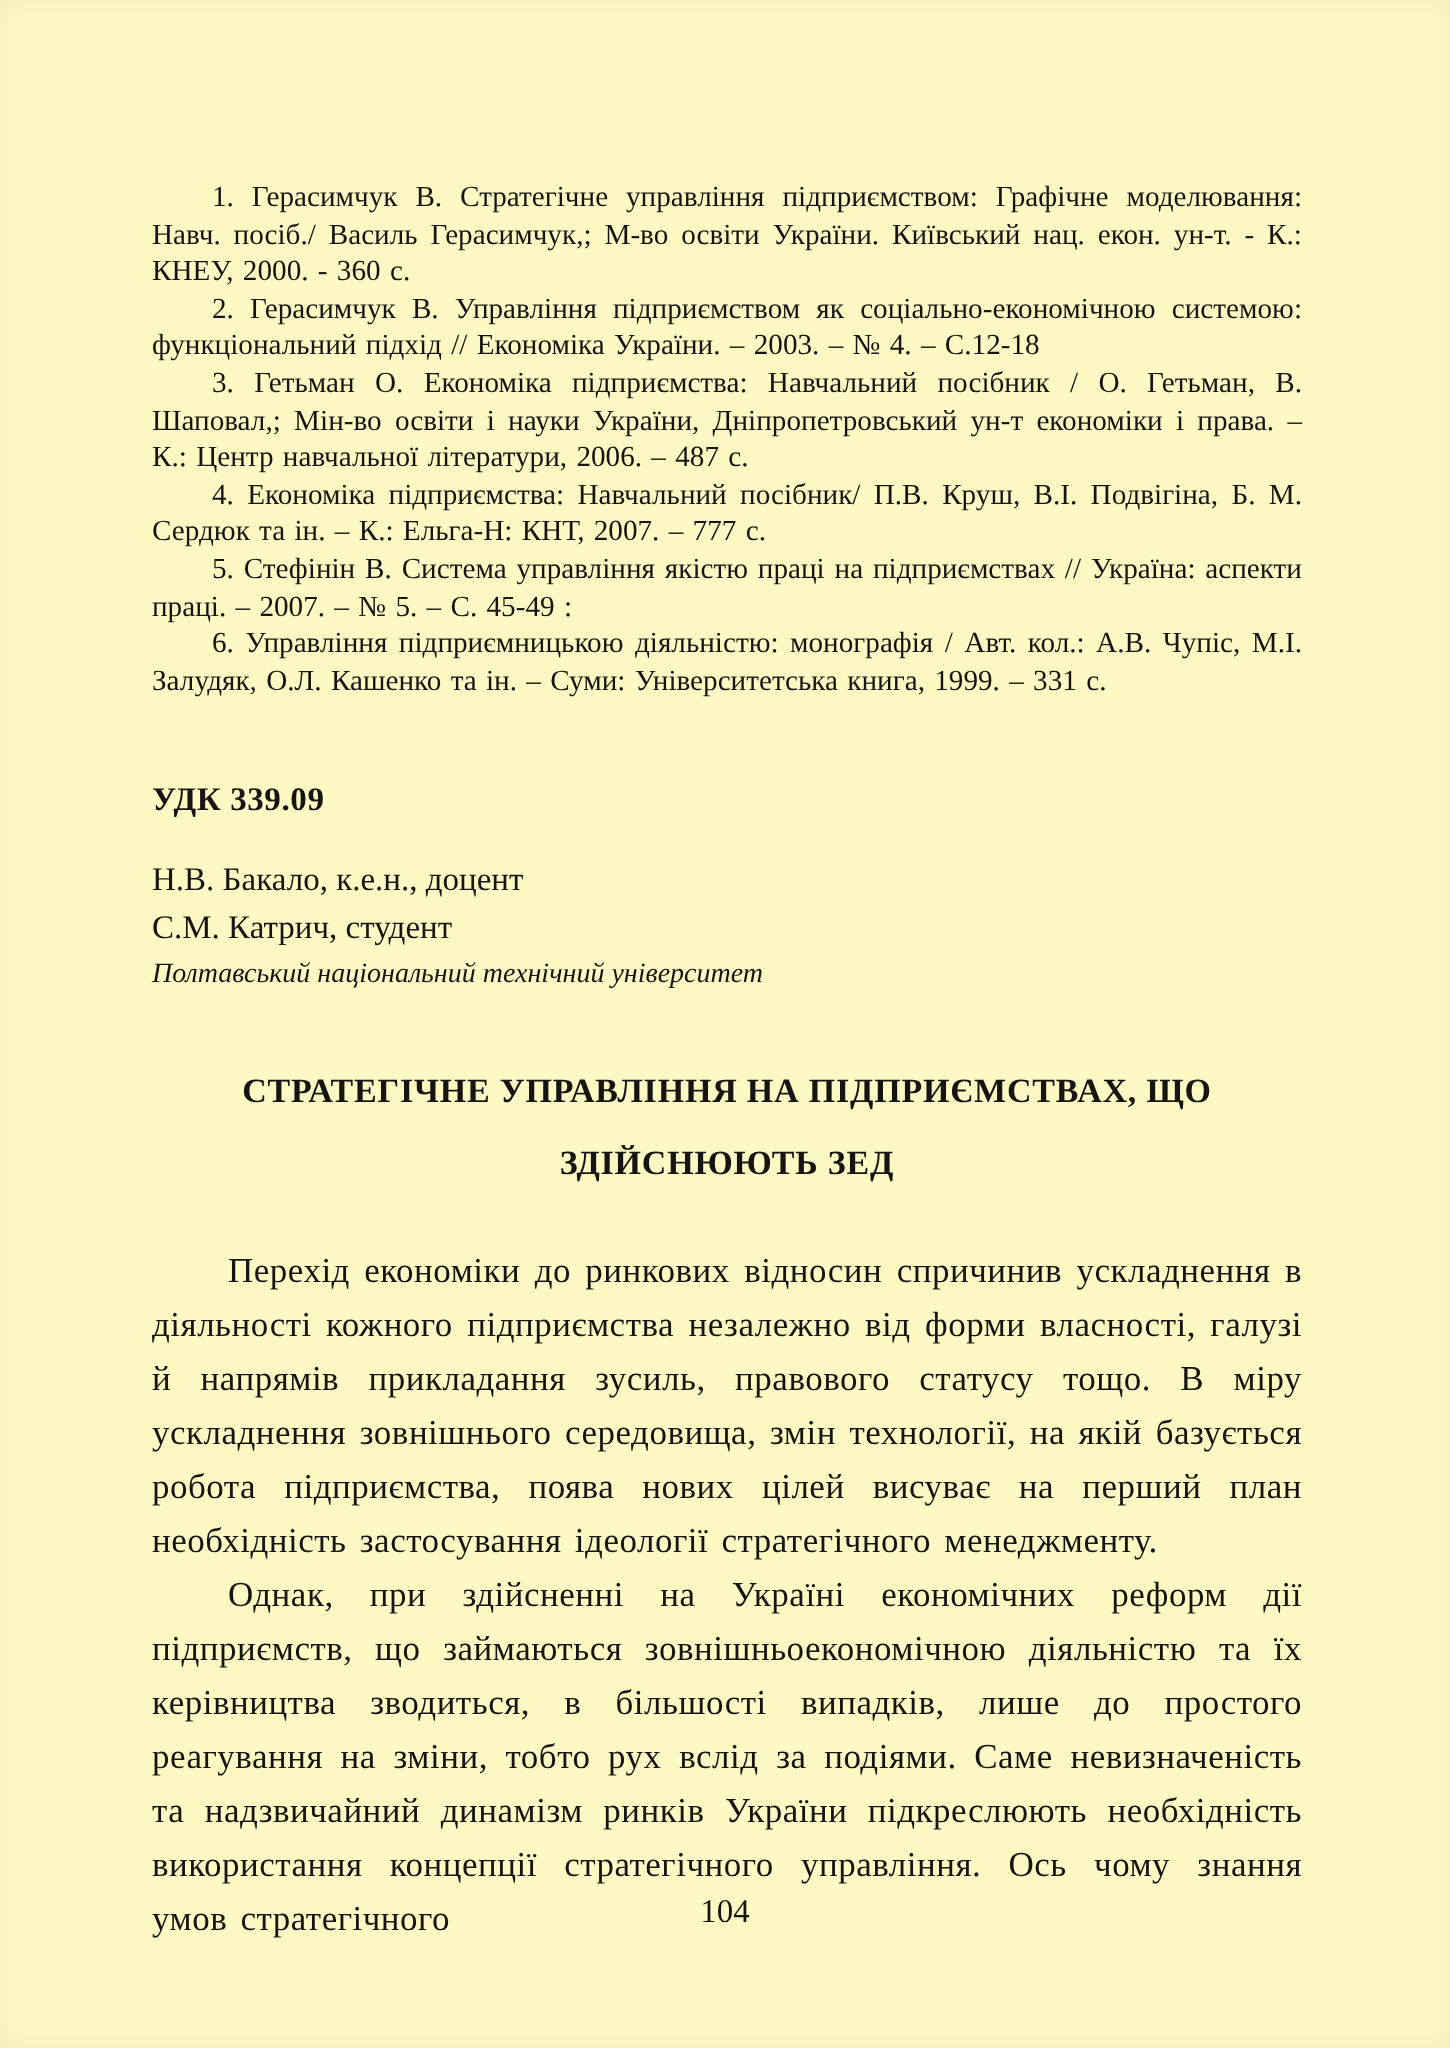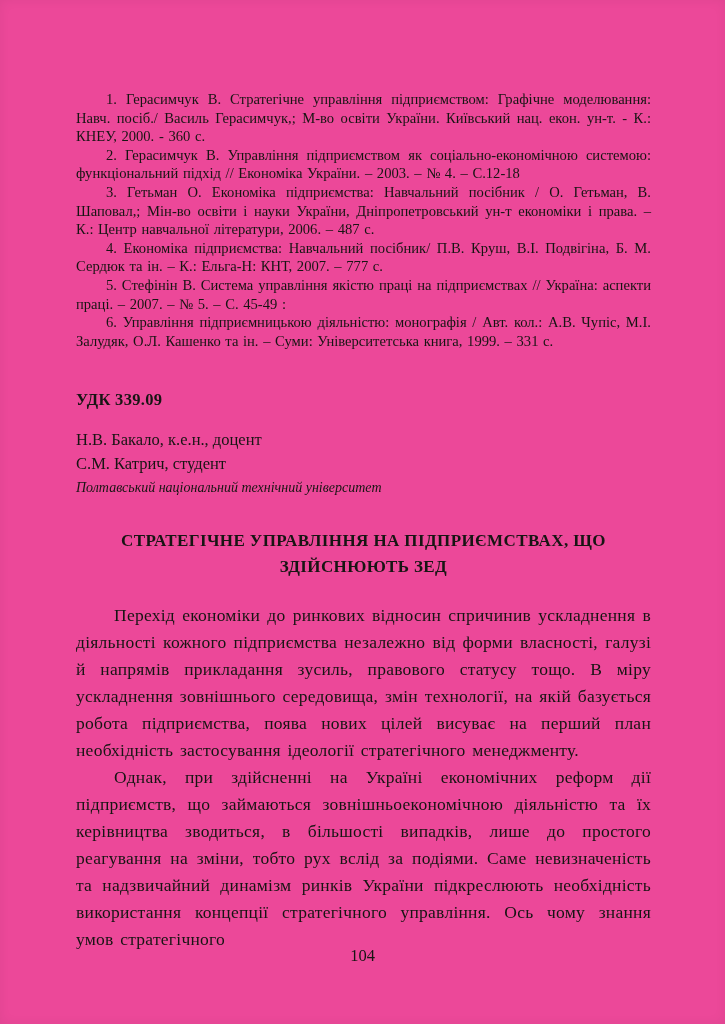--- a/index.html
+++ b/index.html
@@ -5,21 +5,21 @@
   html, body {
     margin: 0;
     padding: 0;
     background: #f2f1ee;
   }
   .page {
     position: relative;
     width: 725px;
     height: 1024px;
     margin: 0 auto;
-    background: #ec4899;
+    background: #fef9c3;
     box-sizing: border-box;
     box-shadow: inset 0 0 12px rgba(0,0,0,0.06);
     font-family: "Liberation Serif", "DejaVu Serif", serif;
     color: #171513;
     overflow: hidden;
   }
   .content {
     position: absolute;
     top: 90px;
     left: 76px;
@@ -54,21 +54,21 @@
     font-size: 14px;
     line-height: 24px;
     font-style: italic;
   }
   
   .title {
     margin-top: 28px;
     text-align: center;
     font-size: 17px;
     font-weight: bold;
-    line-height: 26px;
+    line-height: 36px;
     letter-spacing: 0.4px;
   }
   
   .body-text {
     margin-top: 22px;
   }
   .body-text p {
     margin: 0;
     font-size: 17.5px;
     line-height: 27px;

